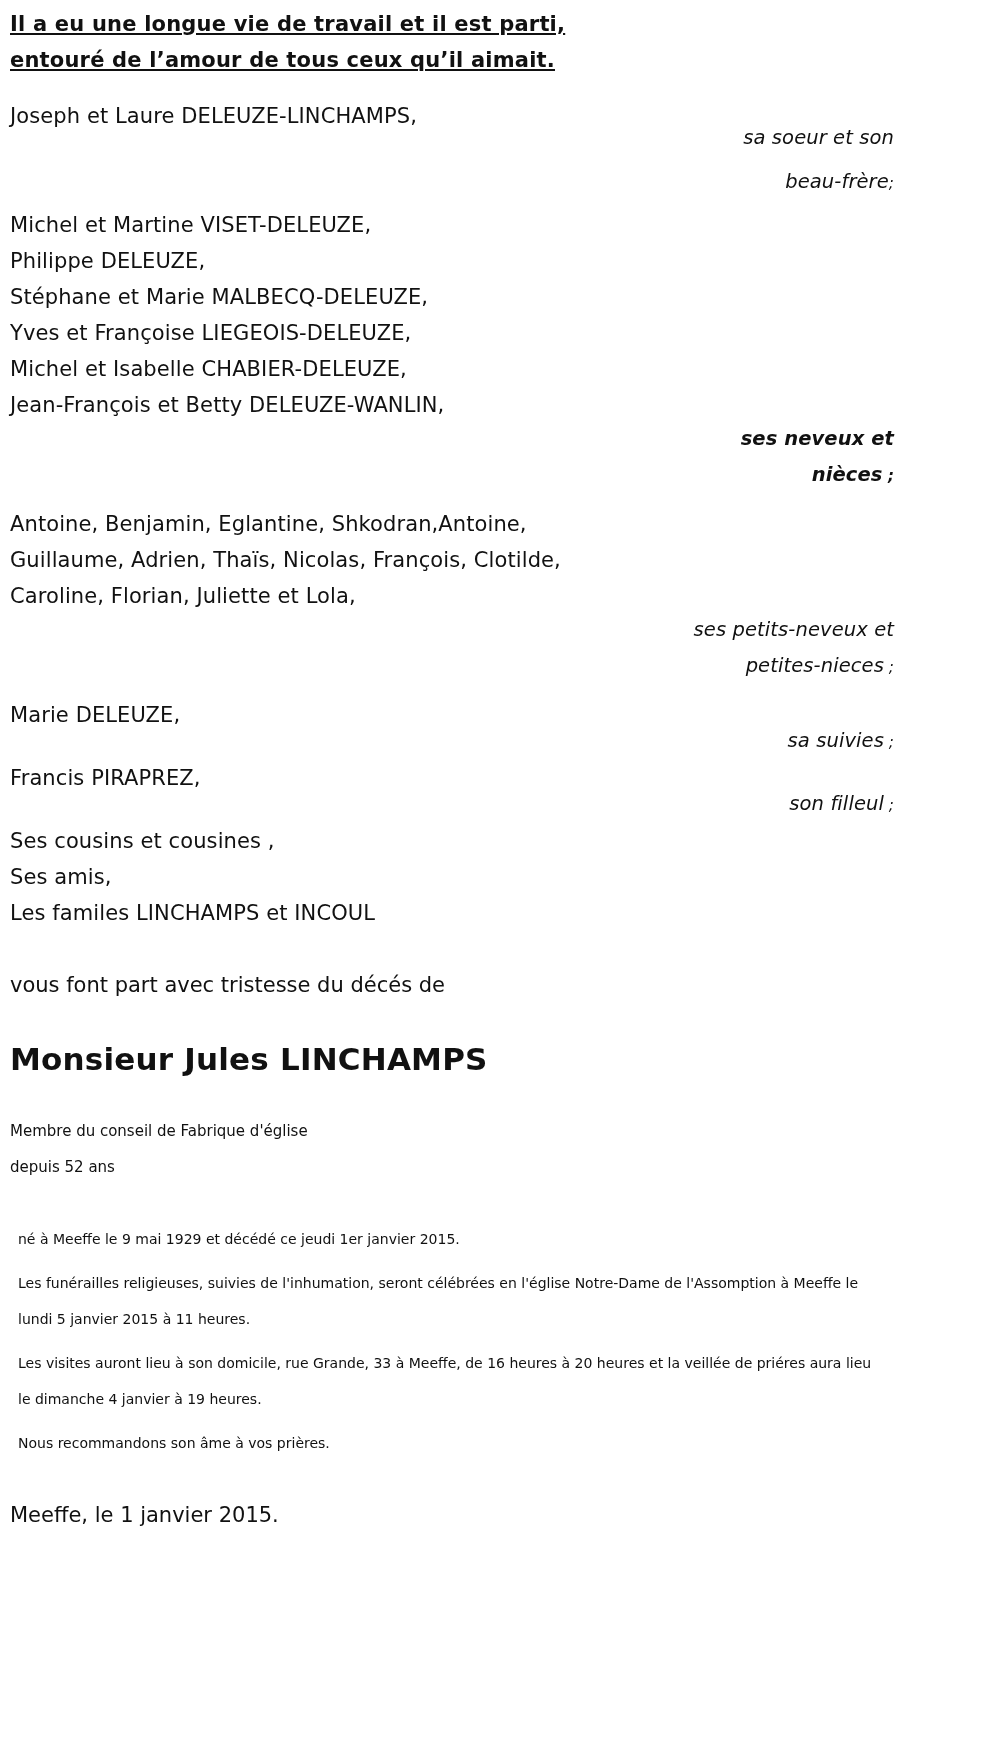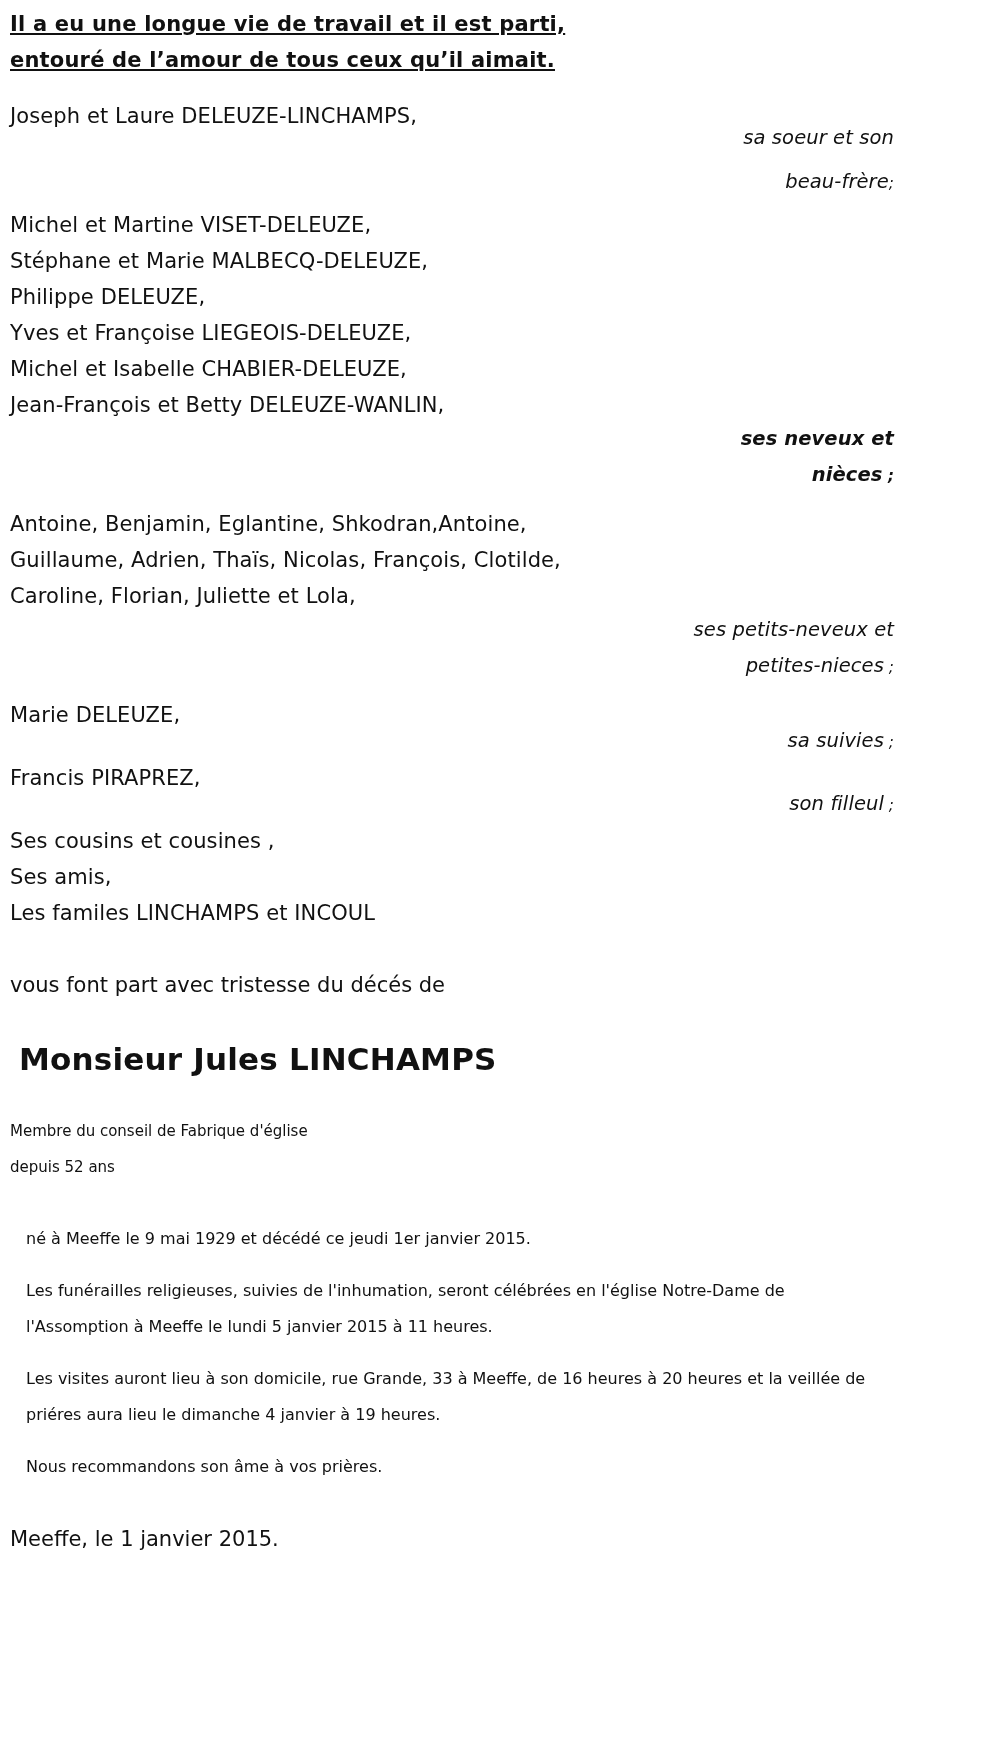--- a/index.html
+++ b/index.html
@@ -53,27 +53,26 @@
     .g5 { margin-top: 0px; }
     .g5 .rel { margin-top: -10px; }
     .g6 { margin-top: 0px; }
     .announce { margin-top: 36px; font-size: 21px; line-height: 36px; }
     .name {
       margin-top: 36px;
       font-size: 31px;
       font-weight: bold;
       line-height: 40px;
       letter-spacing: 0.2px;
-      margin-left: 9px;
     }
     .role { margin-top: 34px; font-size: 15px; line-height: 36px; }
     .para {
-      font-size: 16px;
+      font-size: 14px;
       line-height: 36px;
-      margin: 16px;
+      margin: 8px;
     }
     .born { margin-top: 36px; }
     .p-gap { margin-top: 6px; }
     .signoff { margin-top: 36px; font-size: 21px; line-height: 36px; }
   </style>
 </head>
 <body>
 
 <div class="page">
 
@@ -87,22 +86,22 @@
     <span class="rel">
       <span>sa soeur et son</span>
     </span>
     <span class="rel" style="margin-top:8px">
       <span>beau-frère</span><span class="semi">;</span>
     </span>
   </div>
 
   <div class="block g2">
     <span class="line">Michel et Martine VISET-DELEUZE,</span>
+    <span class="line">Philippe DELEUZE,</span>
     <span class="line">Stéphane et Marie MALBECQ-DELEUZE,</span>
-    <span class="line">Philippe DELEUZE,</span>
     <span class="line">Yves et Françoise LIEGEOIS-DELEUZE,</span>
     <span class="line">Michel et Isabelle CHABIER-DELEUZE,</span>
     <span class="line">Jean-François et Betty DELEUZE-WANLIN,</span>
     <span class="rel">
       <span>ses neveux et</span>
     </span>
     <span class="rel" style="margin-top:0">
       <span>nièces</span><span class="semi"> ;</span>
     </span>
   </div>

